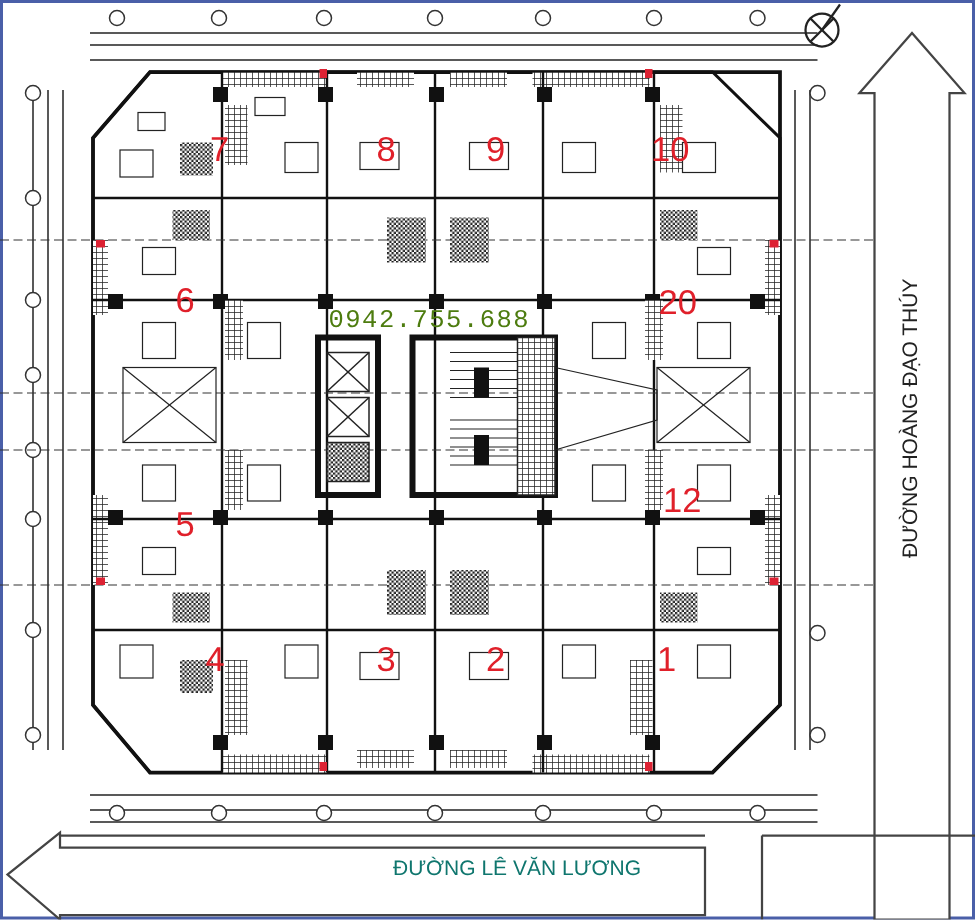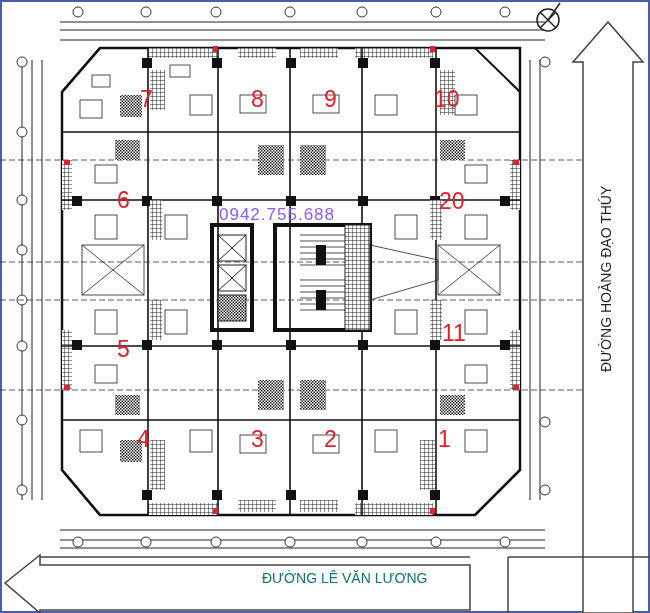--- a/index.html
+++ b/index.html
@@ -1,20 +1,20 @@
 <!DOCTYPE html>
 <html><head>
 <meta charset="utf-8">
 <style>
   html,body{margin:0;padding:0;background:#fff;}
   body{width:650px;height:613px;overflow:hidden;position:relative;font-family:"Liberation Sans",sans-serif;}
   .frame{position:absolute;left:0;top:0;width:646px;height:609px;border:2px solid #4a5fa8;border-top:2px solid #4a5fa8;box-sizing:content-box;}
   svg{position:absolute;left:0;top:0;}
   .apt-num{position:absolute;color:#e0202a;font-family:"Liberation Sans",sans-serif;font-size:23px;font-weight:normal;line-height:1;}
-  .watermark{position:absolute;left:219px;top:205px;color:#8b5cf6;font-family:Liberation Sans, sans-serif;font-size:17px;letter-spacing:1px;}
+  .watermark{position:absolute;left:219px;top:205px;color:#4d7c0f;font-family:Liberation Mono, monospace;font-size:17px;letter-spacing:1px;}
   .street-bottom{position:absolute;left:262px;top:570px;font-size:14px;color:#0f766e;}
   .street-right{position:absolute;left:598px;top:372px;font-size:14px;color:#222;transform:rotate(-90deg);transform-origin:0 0;white-space:nowrap;}
 </style>
 </head>
 <body>
 
 <div class="frame"></div>
 
 <svg width="650" height="613" viewBox="0 0 650 613">
   <defs>
@@ -259,17 +259,17 @@
 <div class="apt-num" style="left:324px;top:428px;">2</div>
 <div class="apt-num" style="left:251px;top:428px;">3</div>
 <div class="apt-num" style="left:137px;top:428px;">4</div>
 <div class="apt-num" style="left:117px;top:338px;">5</div>
 <div class="apt-num" style="left:117px;top:189px;">6</div>
 <div class="apt-num" style="left:140px;top:88px;">7</div>
 <div class="apt-num" style="left:251px;top:88px;">8</div>
 <div class="apt-num" style="left:324px;top:88px;">9</div>
 <div class="apt-num" style="left:434px;top:88px;">10</div>
 <div class="apt-num" style="left:439px;top:190px;">20</div>
-<div class="apt-num" style="left:442px;top:322px;">11</div>
+<div class="apt-num" style="left:442px;top:322px;">12</div>
 
 <div class="watermark">0942.755.688</div>
 <div class="street-bottom">ĐƯỜNG LÊ VĂN LƯƠNG</div>
 <div class="street-right">ĐƯỜNG HOÀNG ĐẠO THÚY</div>
 
 </body></html>

